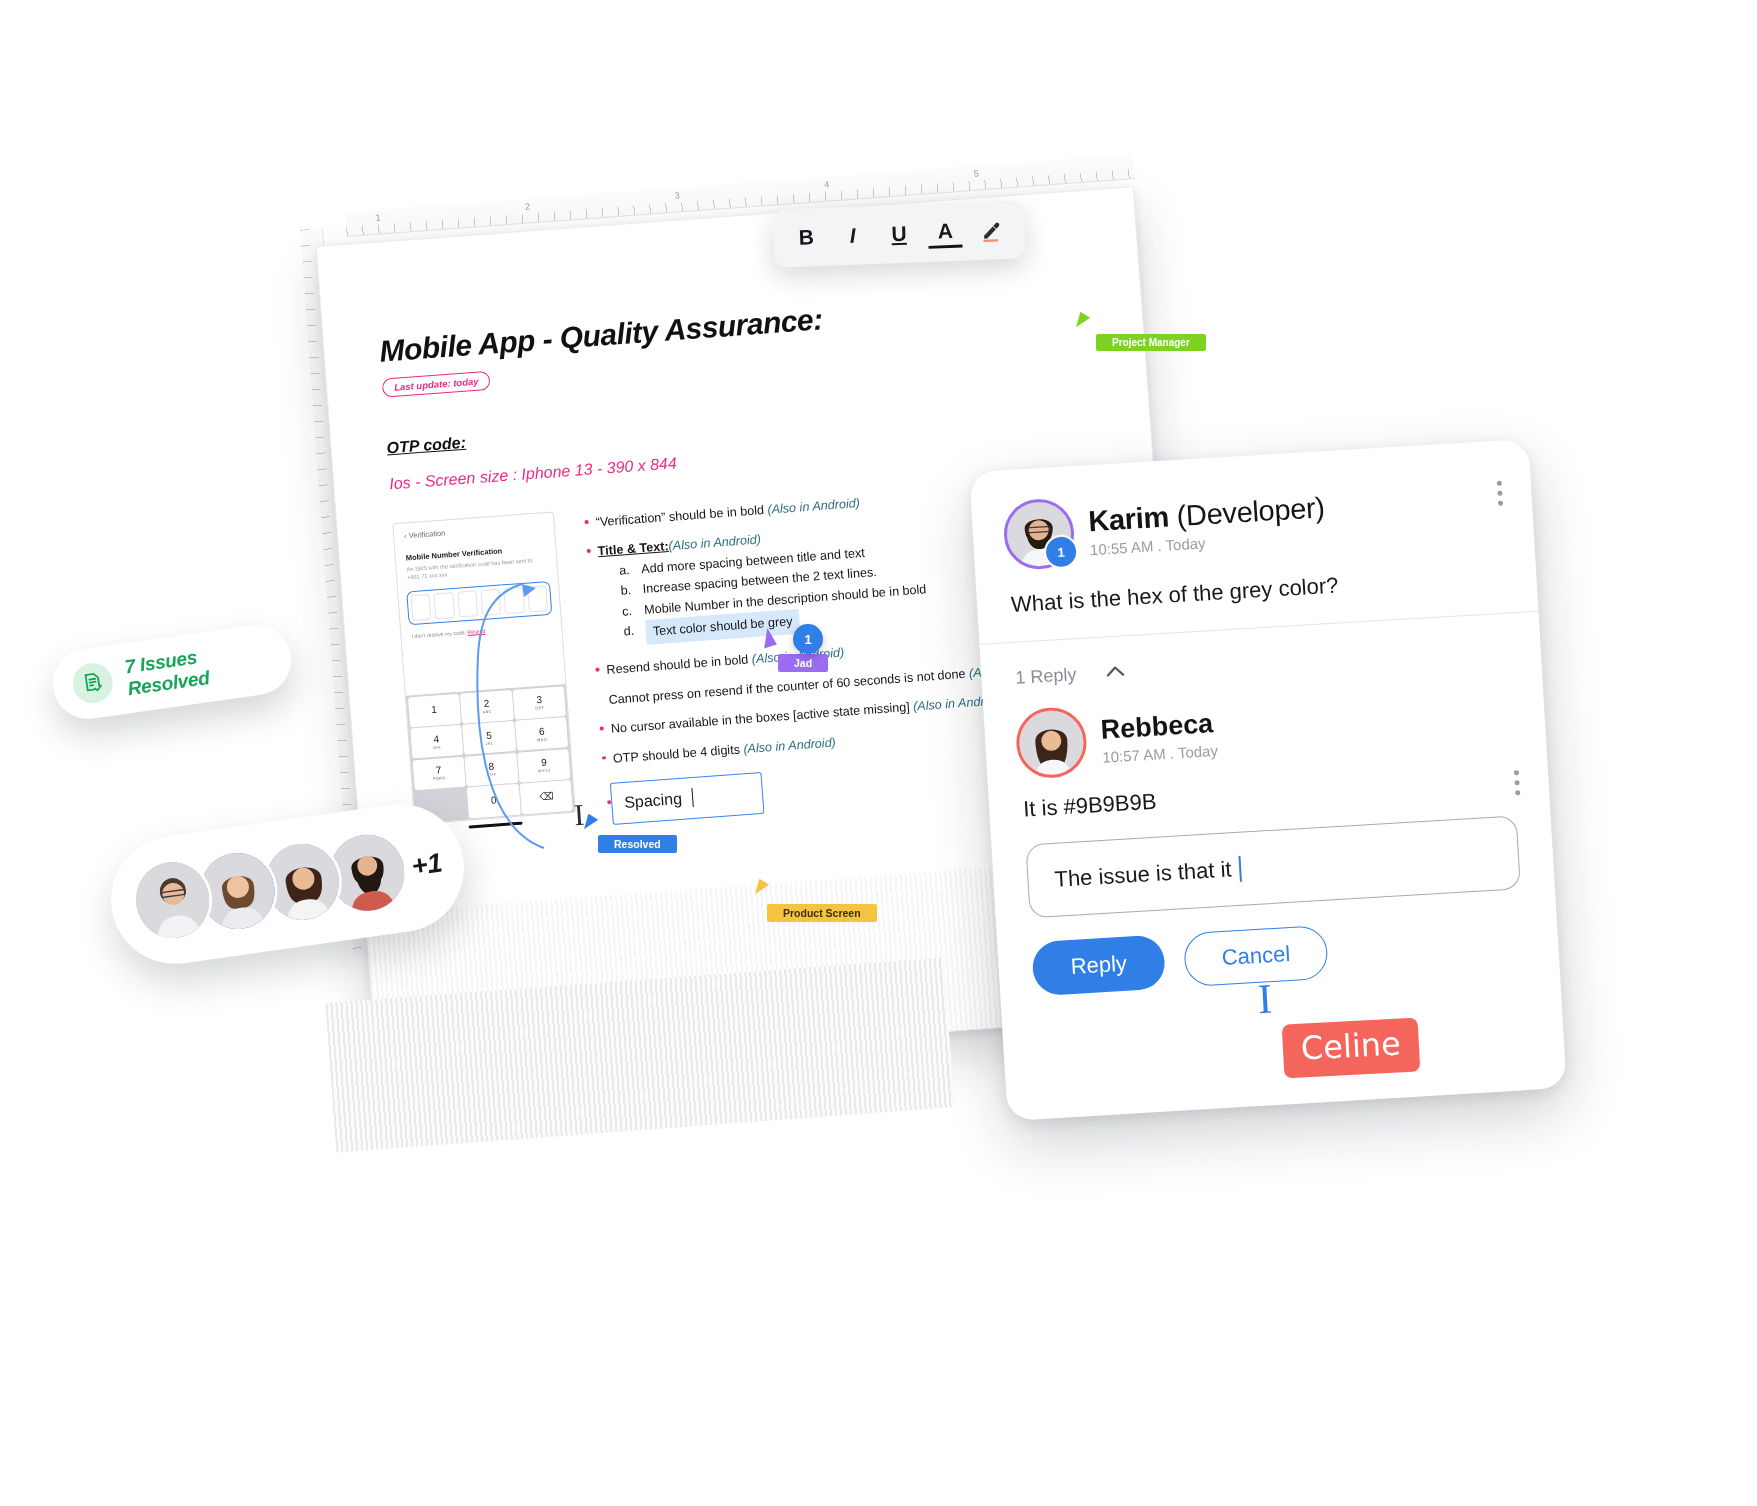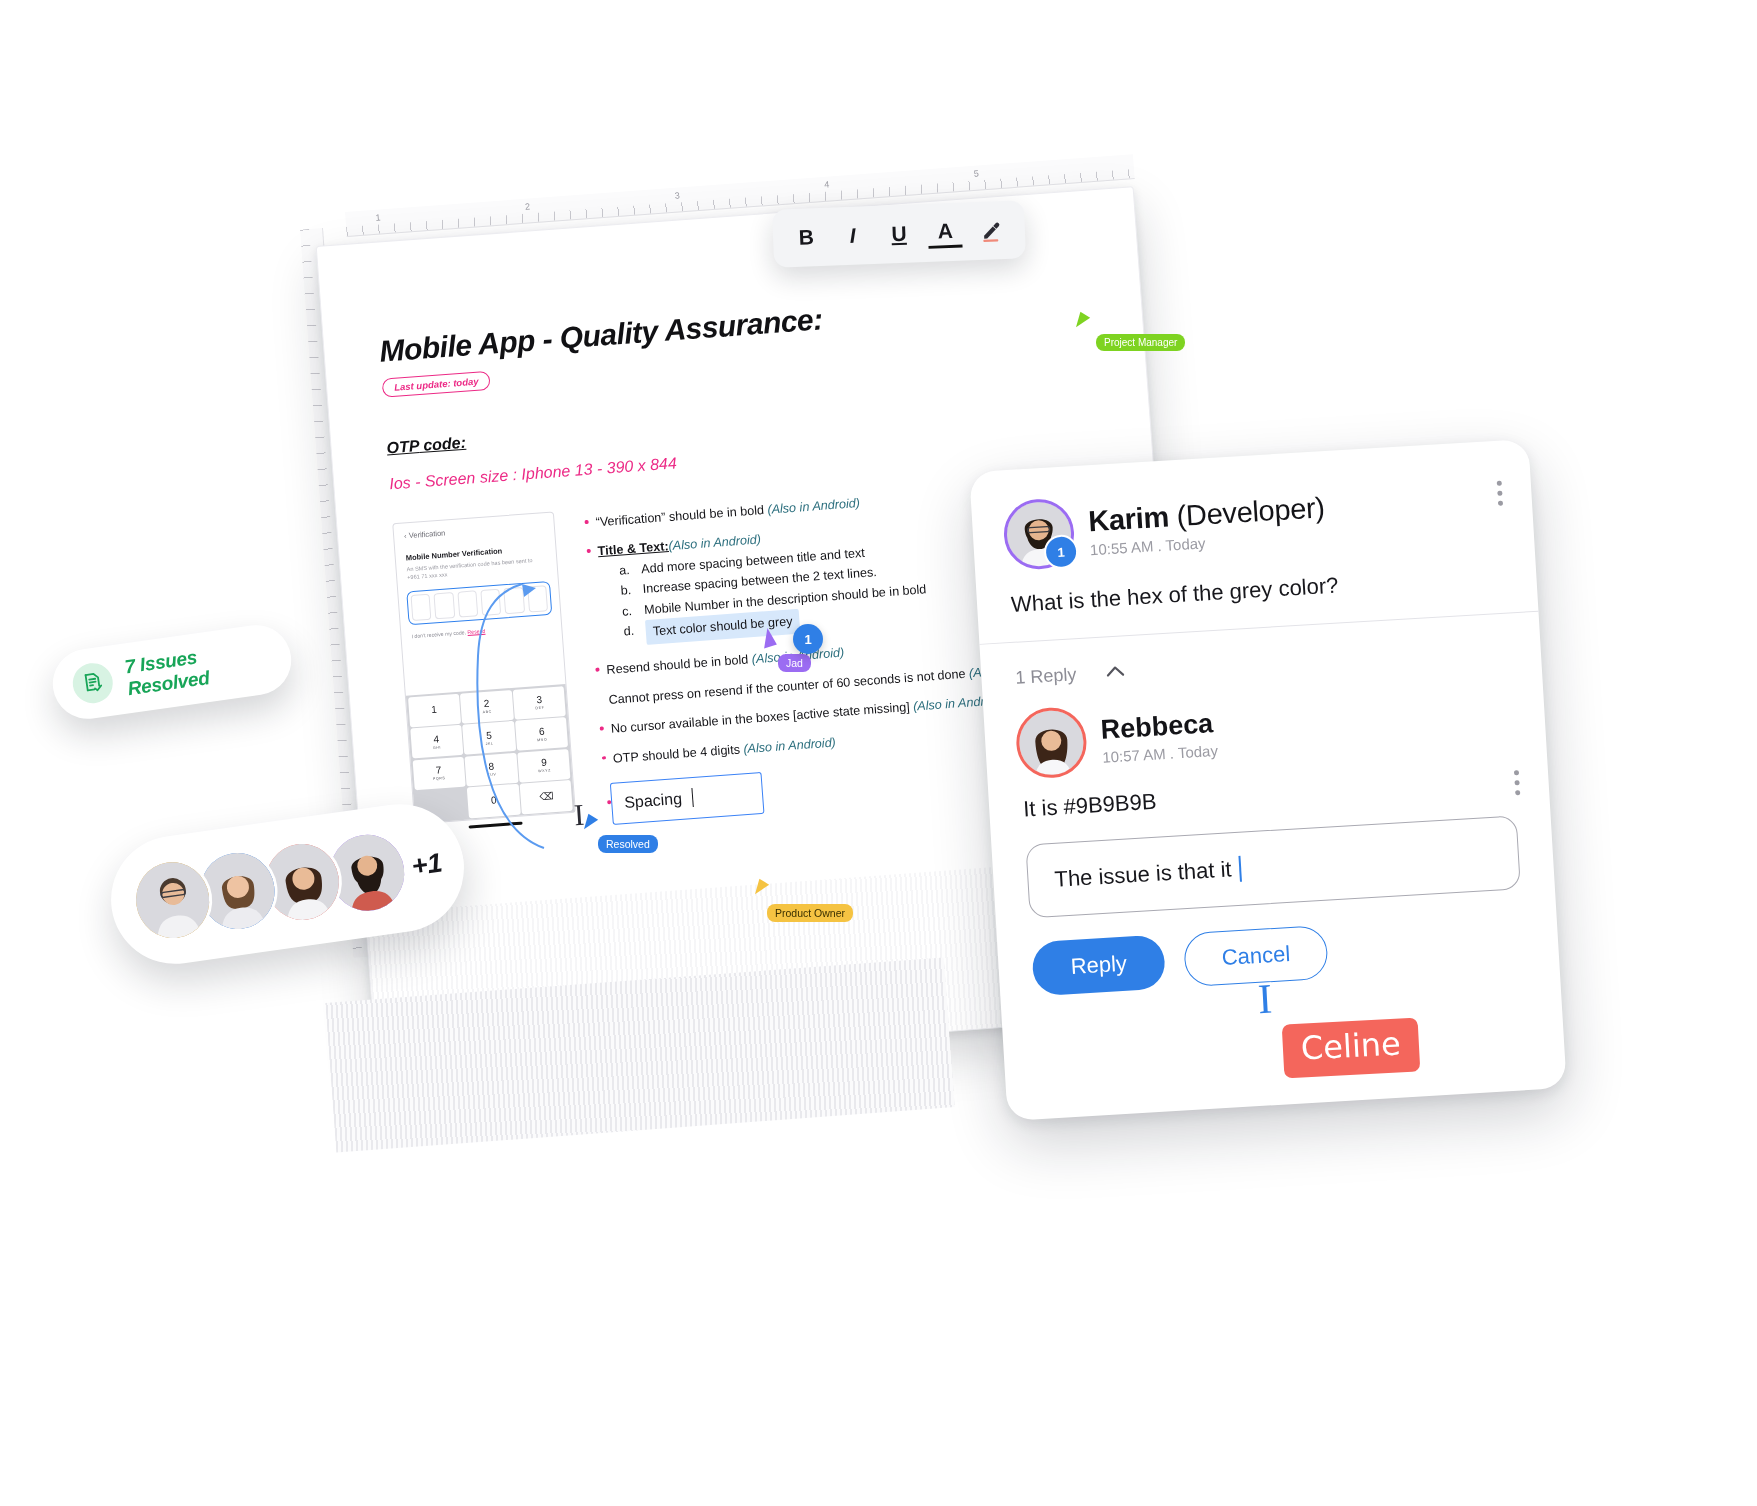--- a/index.html
+++ b/index.html
@@ -92,22 +92,22 @@
            display:flex;align-items:center;justify-content:space-around;padding:0 10px;box-sizing:border-box;
            transform:rotate(-2.2deg);z-index:30;}
   .tb-btn{width:34px;height:34px;display:flex;align-items:center;justify-content:center;
           font-size:21px;color:#17171c;cursor:pointer;}
   .tb-btn.b{font-weight:700;}
   .tb-btn.i{font-style:italic;font-weight:600;}
   .tb-btn.u{text-decoration:underline;font-weight:600;}
   .tb-btn.a{font-weight:700;border-bottom:3px solid #111;height:28px;line-height:26px;}
 
   
-  .flag{position:absolute;border-radius:8px;color:#fff;font-size:10.5px;font-weight:400;
-        padding:3px 8px;white-space:nowrap;z-index:25;}
+  .flag{position:absolute;border-radius:2px;color:#fff;font-size:10.5px;font-weight:700;
+        padding:3px 16px;white-space:nowrap;z-index:25;}
   .cursor-arrow{position:absolute;width:0;height:0;z-index:25;}
 
   .flag-pm{left:1096px;top:334px;background:#7ed321;color:#fff;font-size:10px;}
   .arrow-pm{left:1078px;top:313px;border-left:11px solid #7ed321;border-bottom:13px solid transparent;
             border-top:3px solid transparent;transform:rotate(16deg);}
   .flag-po{left:767px;top:904px;background:#f5c342;color:#3a3000;}
   .arrow-po{left:757px;top:880px;border-left:11px solid #f5c342;border-bottom:13px solid transparent;
             border-top:3px solid transparent;transform:rotate(16deg);}
   .flag-jad{left:778px;top:654px;background:#9b6cf2;}
   .arrow-jad{left:760px;top:630px;border-left:13px solid #9b6cf2;border-bottom:16px solid transparent;
@@ -350,21 +350,21 @@
         <path d="M13.5 7.5 L16 5 a2 2 0 0 1 3 3 l-2.5 2.5 z" fill="#2b2b33"></path>
         <rect x="3" y="21" width="15" height="2.2" rx="1" fill="#f08a7a"></rect>
       </svg>
     </div>
   </div>
 
   <div class="cursor-arrow arrow-pm"></div>
   <div class="flag flag-pm">Project Manager</div>
 
   <div class="cursor-arrow arrow-po"></div>
-  <div class="flag flag-po">Product Owner</div>
+  <div class="flag flag-po">Product Screen</div>
 
   <div class="cursor-arrow arrow-jad"></div>
   <div class="flag flag-jad">Jad</div>
   <div class="badge1">1</div>
 
   <div class="cursor-arrow arrow-graz"></div>
   <div class="flag flag-graz">Resolved</div>
 
   <div class="ibeam2">I</div>
 

